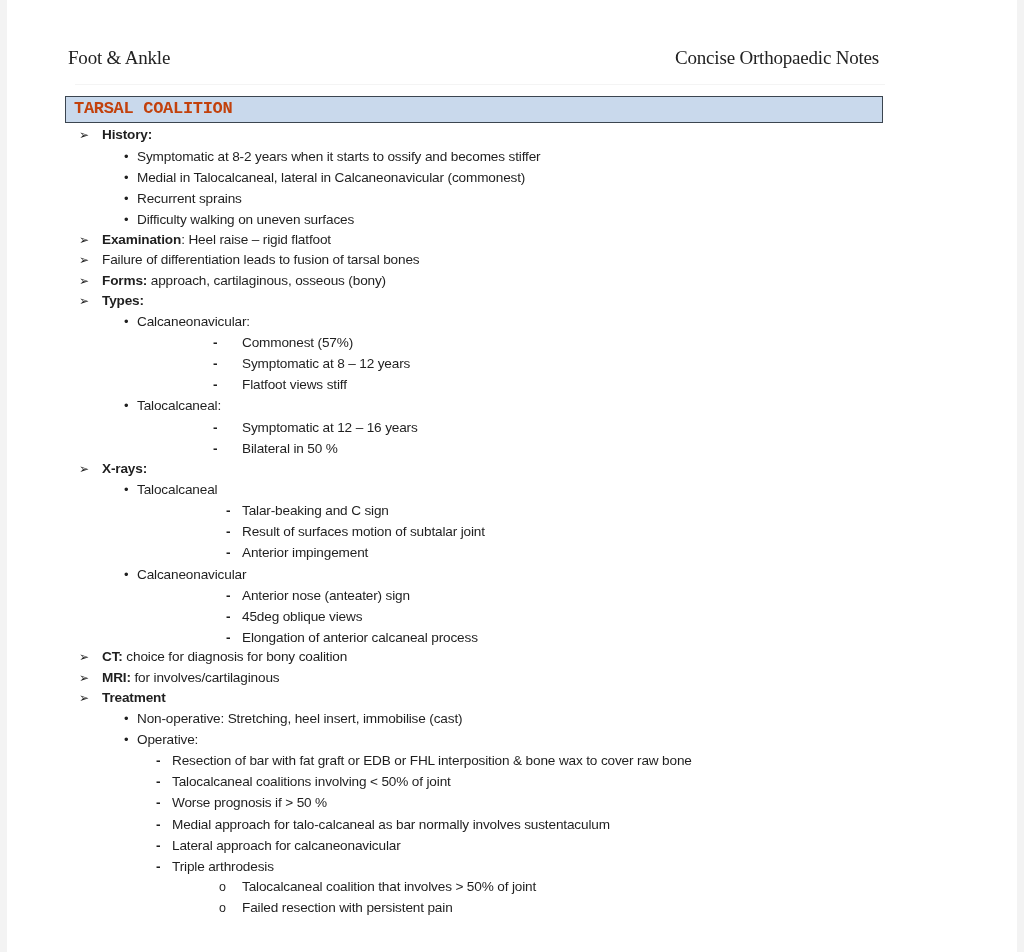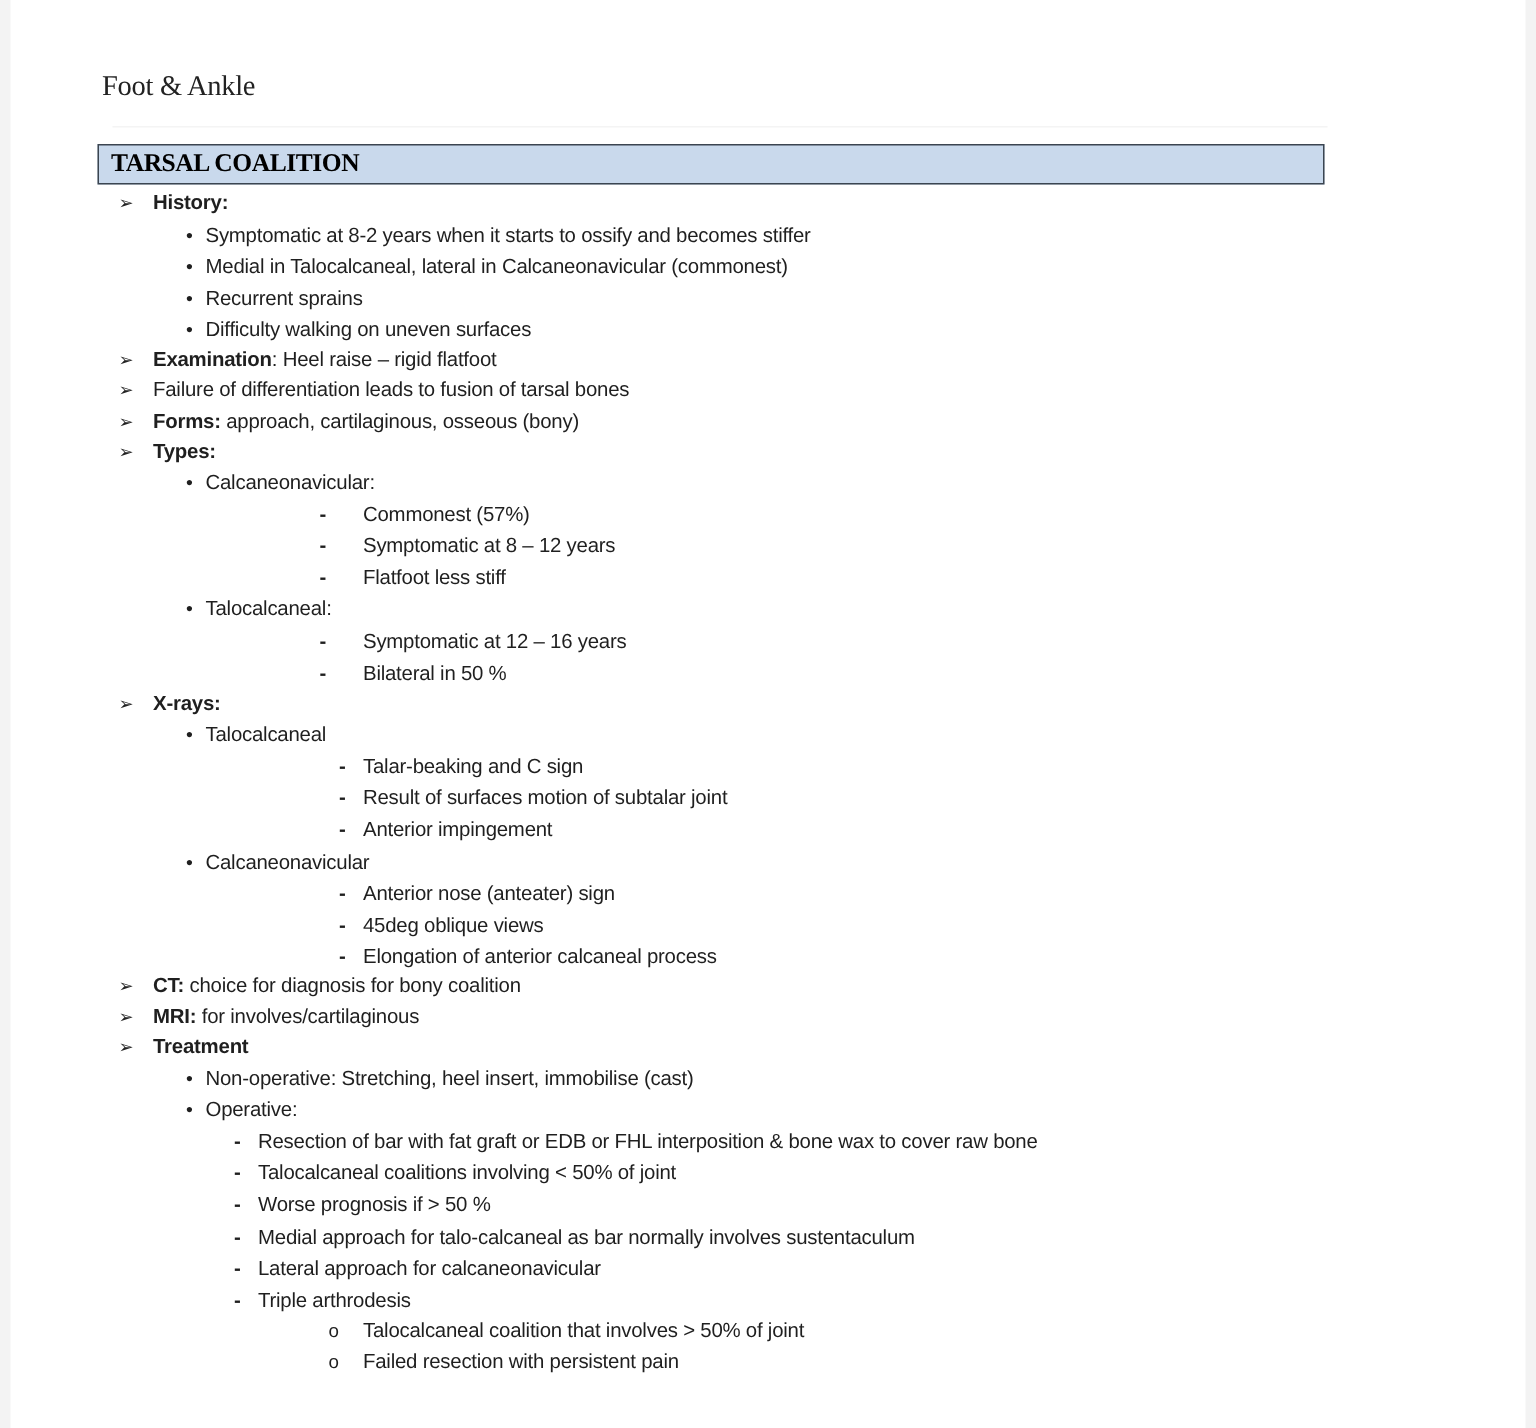--- a/index.html
+++ b/index.html
@@ -22,22 +22,22 @@
   .faint-rule {
     position: absolute; left: 68px; top: 84px; width: 810px; height: 1px;
     background: #f4f4f4;
   }
   .title-box {
     position: absolute; left: 58px; top: 96px; width: 818px; height: 27px;
     background: #c9d9ec; border: 1.5px solid #3b4550; box-sizing: border-box;
   }
   .title-text {
     position: absolute; left: 8px; top: 2px;
-    font-family: Liberation Serif, serif;
-    font-weight: bold; font-size: 17px; color: #000000; letter-spacing: -0.3px;
+    font-family: Liberation Mono, monospace;
+    font-weight: bold; font-size: 17px; color: #c2410c; letter-spacing: -0.3px;
   }
   .line {
     position: absolute; white-space: nowrap;
     font-family: "Liberation Sans", "DejaVu Sans", sans-serif;
     font-size: 13.6px; color: #1f1f1f; letter-spacing: -0.15px;
     line-height: 18px; height: 18px;
   }
   .marker { position: absolute; top: 0; }
   .arrow { font-size: 12px; color: #222; }
   .dot { font-size: 13px; }
@@ -50,20 +50,21 @@
   .l3 .marker { left: 206px; } .l3 .txt { position: absolute; left: 235px; }
   .l3b .marker { left: 219px; } .l3b .txt { position: absolute; left: 235px; text-align: center; }
   .l3c .marker { left: 149px; } .l3c .txt { position: absolute; left: 165px; }
   .l4 .marker { left: 212px; } .l4 .txt { position: absolute; left: 235px; }
 </style>
 </head>
 <body>
 
 <div class="page">
   <div class="run-header run-left">Foot &amp; Ankle</div>
+  <div class="run-header run-right">Concise Orthopaedic Notes</div>
   <div class="faint-rule"></div>
 
   <div class="title-box">
     <span class="title-text">TARSAL COALITION</span>
   </div>
 
   <div class="line l1" style="top:126px">
     <span class="marker arrow">➢</span>
     <span class="txt b">History:</span>
   </div>
@@ -108,21 +109,21 @@
   <div class="line l3" style="top:334px">
     <span class="marker dash">-</span>
     <span class="txt">Commonest (57%)</span>
   </div>
   <div class="line l3" style="top:355px">
     <span class="marker dash">-</span>
     <span class="txt">Symptomatic at 8 – 12 years</span>
   </div>
   <div class="line l3" style="top:376px">
     <span class="marker dash">-</span>
-    <span class="txt">Flatfoot less stiff</span>
+    <span class="txt">Flatfoot views stiff</span>
   </div>
   <div class="line l2" style="top:397px">
     <span class="marker dot">•</span>
     <span class="txt">Talocalcaneal:</span>
   </div>
   <div class="line l3" style="top:419px">
     <span class="marker dash">-</span>
     <span class="txt">Symptomatic at 12 – 16 years</span>
   </div>
   <div class="line l3" style="top:440px">

